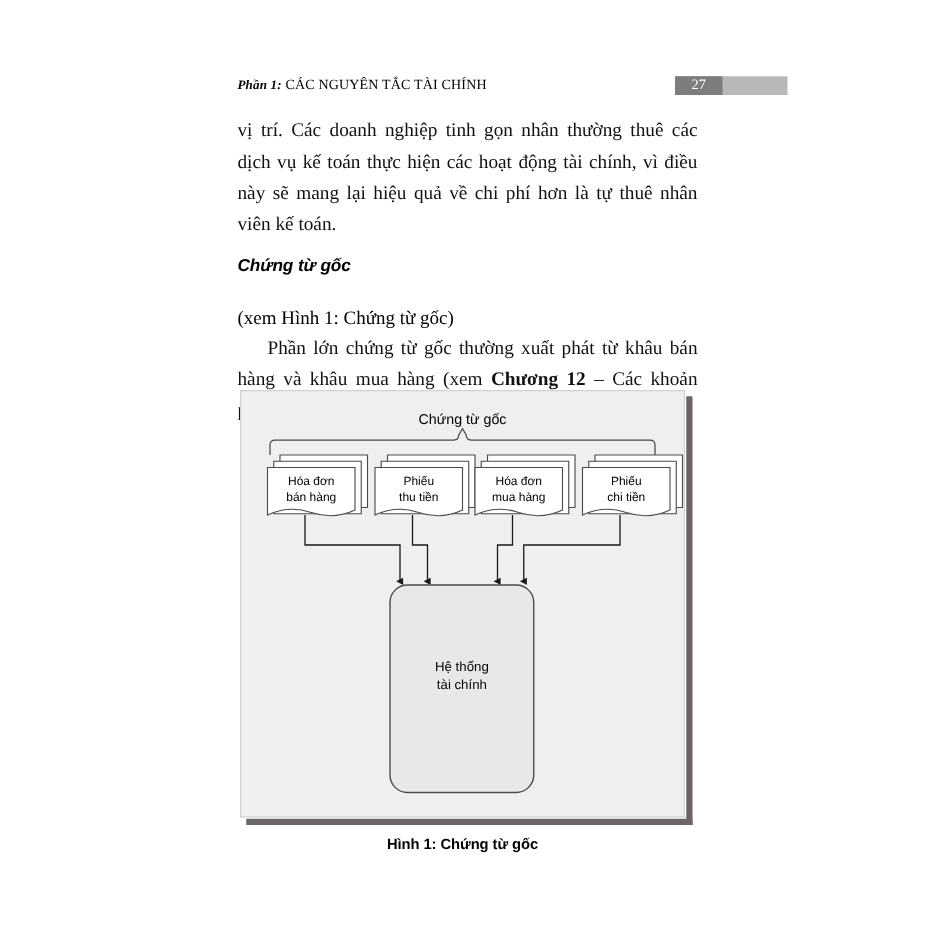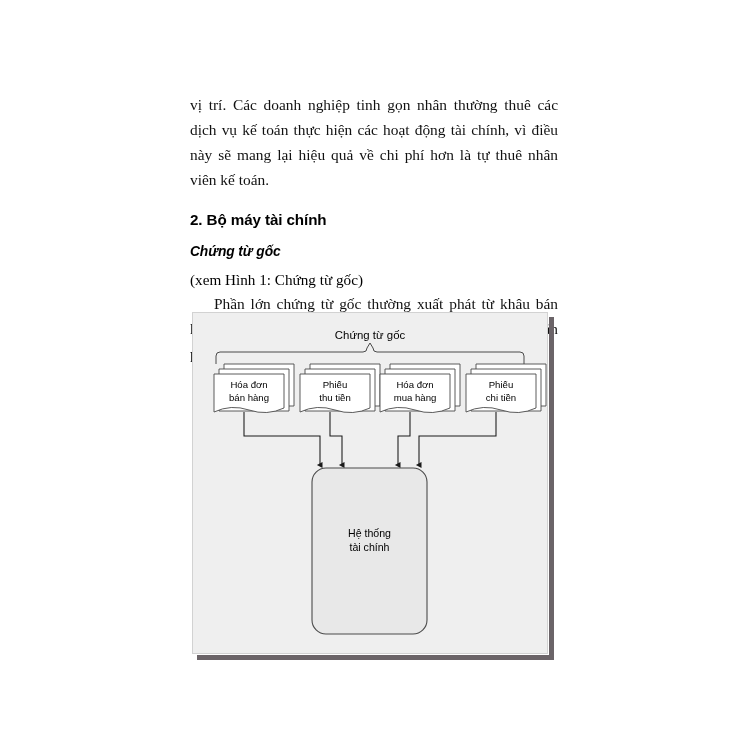--- a/index.html
+++ b/index.html
@@ -97,21 +97,21 @@
   h3.sub-title {
     margin: 11px 0 0 0;
     font-family: "Liberation Sans", sans-serif;
     font-size: 13.8px;
     font-weight: bold;
     font-style: italic;
     line-height: 20px;
     letter-spacing: -0.1px;
   }
   .note-line {
-    margin: 7px 0 0 0;
+    margin: 21px 0 0 0;
     font-family: "Liberation Serif", serif;
     font-size: 15.2px;
     line-height: 22px;
   }
   .para-block { margin-top: 12px; }
 
   
   .figure {
     position: absolute;
     left: 192px;
@@ -177,26 +177,30 @@
     font-family: "Liberation Sans", sans-serif;
     font-size: 10.6px;
     fill: #000;
   }
 </style>
 </head>
 <body>
 
 <div class="page">
 
+  <div class="header">
+    <div class="header-title"><span class="part">Phần 1:</span> <span>CÁC NGUYÊN TẮC TÀI CHÍNH</span></div>
+    <div class="header-pagebar"></div>
+    <div class="header-pagenum">27</div>
+  </div>
 
   <div class="body-col">
 
     <p class="para">vị trí. Các doanh nghiệp tinh gọn nhân thường thuê các dịch vụ kế toán thực hiện các hoạt động tài chính, vì điều này sẽ mang lại hiệu quả về chi phí hơn là tự thuê nhân viên kế toán.</p>
 
-    <h2 class="sec-title">2. Bộ máy tài chính</h2>
 
     <h3 class="sub-title">Chứng từ gốc</h3>
 
     <p class="note-line">(xem Hình 1: Chứng từ gốc)</p>
 
     <p class="para indent para-block"><span>Phần lớn chứng từ gốc thường xuất phát từ khâu bán hàng và khâu mua hàng (xem </span><span class="b">Chương 12</span><span> – Các khoản phải thu và các khoản phải trả), bao gồm:</span></p>
   </div>
 
   <div class="figure">
     <div class="figure-shadow-r"></div>
@@ -252,15 +256,16 @@
       <path d="M218,100 L218,124 L206,124 L206,153" fill="none" stroke="#1a1a1a" stroke-width="1.05" marker-end="url(#arrowhead)"></path>
       <path d="M304,100 L304,124 L227,124 L227,153" fill="none" stroke="#1a1a1a" stroke-width="1.05" marker-end="url(#arrowhead)"></path>
 
       <g>
         <rect x="120" y="156" width="115" height="166" rx="14" ry="14" fill="#e8e8e8" stroke="#4a4a4a" stroke-width="1.1"></rect>
         <text class="svg-lbl-center" x="177.5" y="225" text-anchor="middle">Hệ thống</text>
         <text class="svg-lbl-center" x="177.5" y="239" text-anchor="middle">tài chính</text>
       </g>
     </svg>
 
+    <div class="fig-caption">Hình 1: Chứng từ gốc</div>
   </div>
 
 </div>
 
 </body></html>

